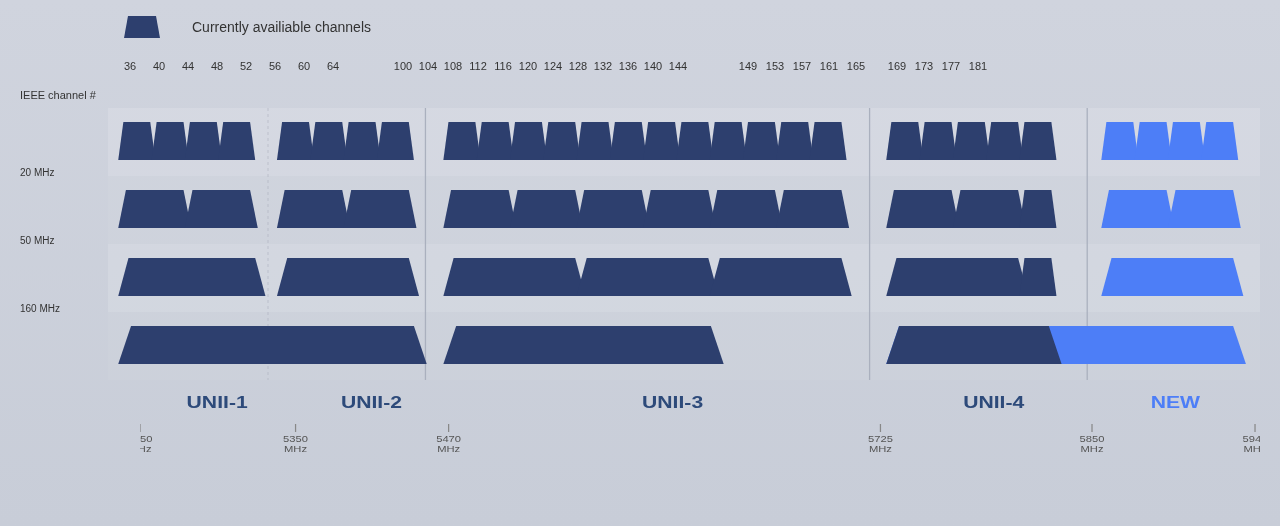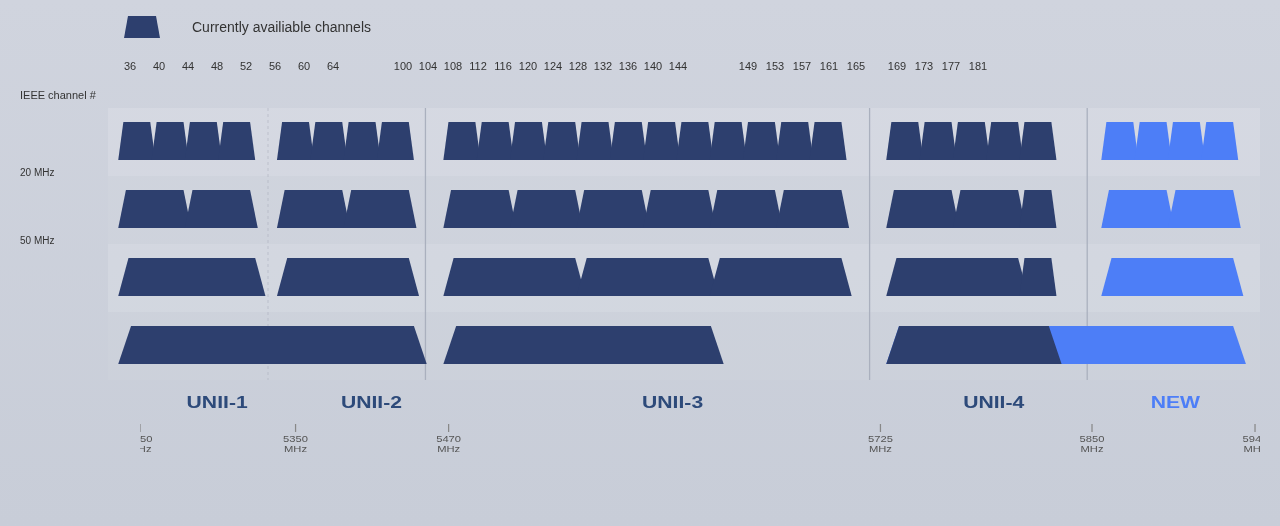--- a/index.html
+++ b/index.html
@@ -152,20 +152,21 @@
           <text x="843" y="18" font-size="11" fill="#333" text-anchor="middle">177</text>
           <text x="870" y="18" font-size="11" fill="#333" text-anchor="middle">181</text>
         </svg>
       </div>
     </div>
 
     <div class="channel-row-wrapper">
       <div class="labels-col">
         <div class="mhz-label">20 MHz</div>
         <div class="mhz-label">50 MHz</div>
+        <div class="mhz-label">160 MHz</div>
       </div>
       <div class="grid-col">
         <svg width="100%" height="272" viewBox="0 0 900 272" preserveAspectRatio="none" style="display:block;">
 
           <rect x="0" y="0" width="900" height="68" fill="rgba(255,255,255,0.15)"></rect>
           <rect x="0" y="68" width="900" height="68" fill="rgba(255,255,255,0.05)"></rect>
           <rect x="0" y="136" width="900" height="68" fill="rgba(255,255,255,0.15)"></rect>
           <rect x="0" y="204" width="900" height="68" fill="rgba(255,255,255,0.05)"></rect>
 
           <line x1="248" y1="0" x2="248" y2="272" stroke="#aab0be" stroke-width="1"></line>

